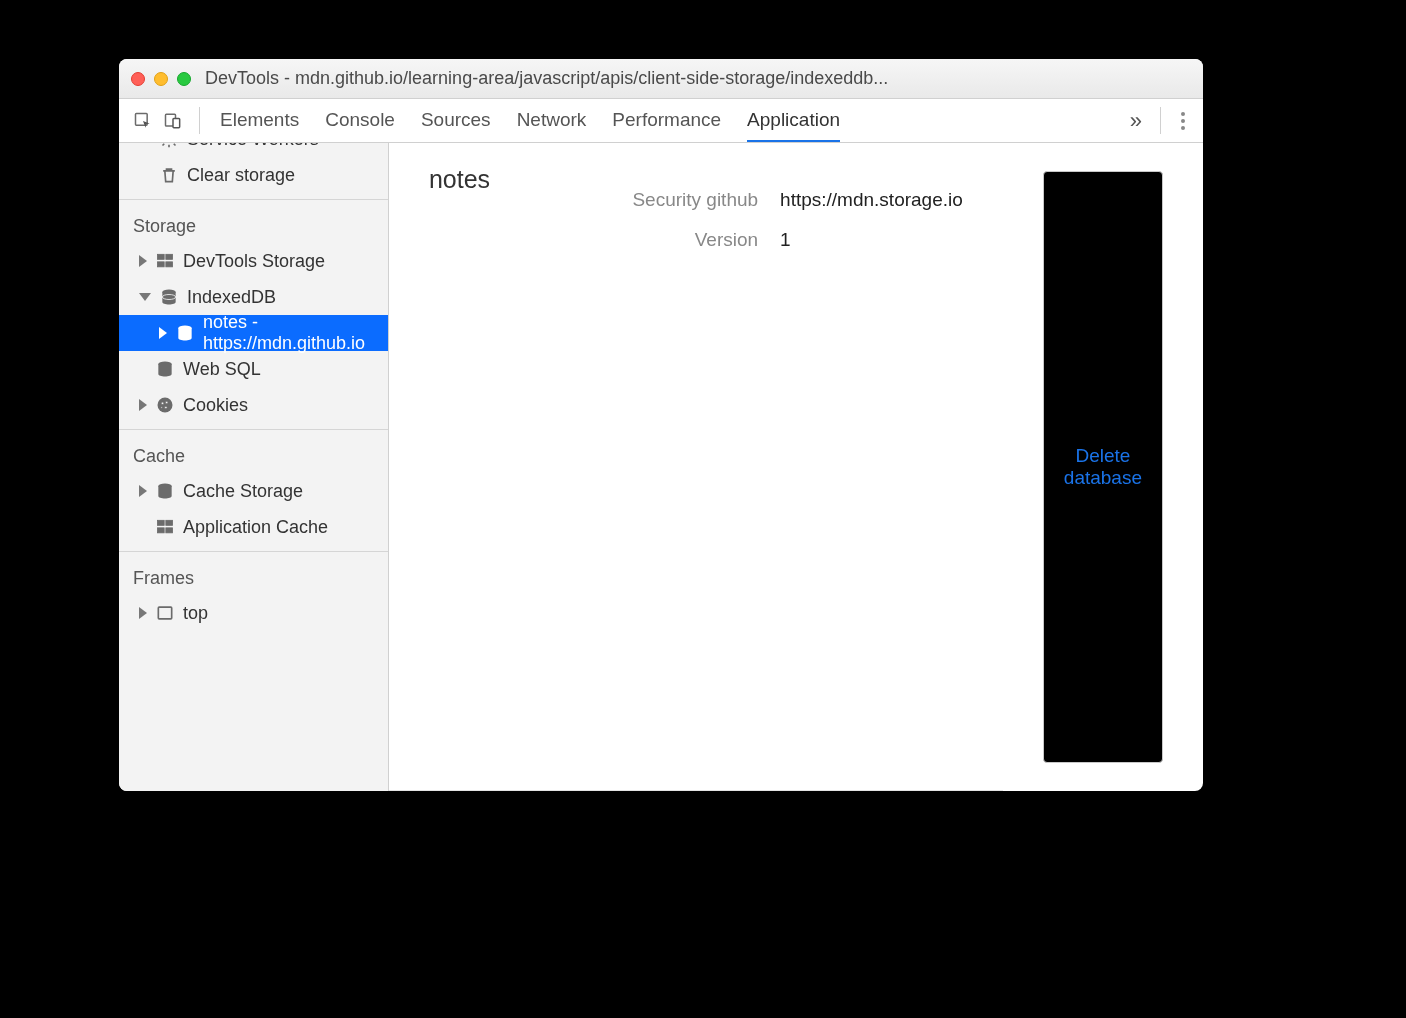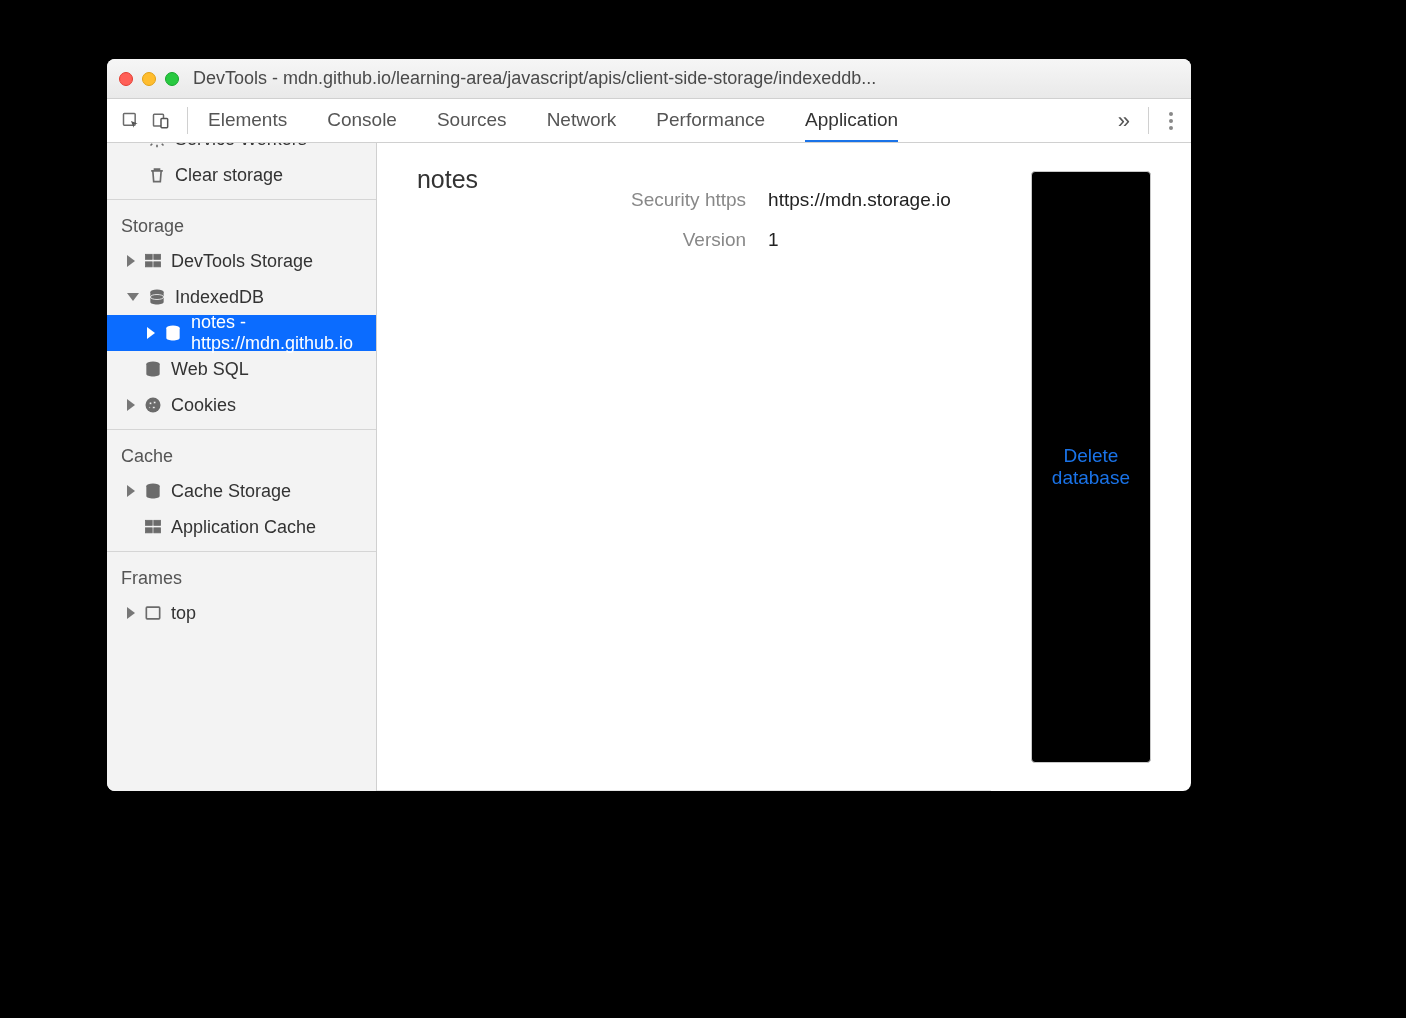--- a/index.html
+++ b/index.html
@@ -7,21 +7,21 @@
     background: #000;
     width: 1406px;
     height: 1018px;
     font-family: -apple-system, BlinkMacSystemFont, "Helvetica Neue", Arial, sans-serif;
     display: flex;
     align-items: flex-start;
     justify-content: flex-start;
   }
   .window {
     position: absolute;
-    left: 107px;
+    left: 119px;
     top: 59px;
     width: 1084px;
     height: 732px;
     background: #fff;
     border-radius: 8px;
     box-shadow: 0 20px 60px rgba(0,0,0,0.5);
     overflow: hidden;
     display: flex;
     flex-direction: column;
   }
@@ -49,21 +49,21 @@
   .tabbar {
     height: 44px;
     border-bottom: 1px solid #d0d0d0;
     display: flex;
     align-items: stretch;
     padding: 0 8px;
   }
   .tb-left { display:flex; align-items:center; gap:10px; padding:0 6px;}
   .tb-left svg { width:22px; height:22px; fill:none; stroke:#555; stroke-width:1.8;}
   .vsep { width:1px; background:#d0d0d0; margin:8px 10px;}
-  .tabs { display:flex; align-items:stretch; gap: 40px; padding-left:10px; flex:1;}
+  .tabs { display:flex; align-items:stretch; gap: 26px; padding-left:10px; flex:1;}
   .tab {
     display:flex; align-items:center;
     font-size:19px; color:#555; cursor:pointer;
     border-bottom: 2px solid transparent;
   }
   .tab.active { color:#333; border-bottom-color:#1a73e8;}
   .overflow { display:flex; align-items:center; font-size:22px; color:#555; padding:0 8px;}
   .kebab { display:flex; flex-direction:column; gap:3px; padding:0 10px; align-items:center; justify-content:center;}
   .kebab span{ width:4px;height:4px;background:#888;border-radius:50%;}
   .content { flex:1; display:flex; overflow:hidden;}
@@ -299,21 +299,21 @@
             </svg>
           </span>
         <span>top</span>
       </div>
     </div>
 
     <div class="main">
       <div class="main-head">notes</div>
       <div class="kv-block">
         <div class="kv-row">
-          <div class="kv-key">Security https</div>
+          <div class="kv-key">Security github</div>
           <div class="kv-val">https://mdn.storage.io</div>
         </div>
         <div class="kv-row">
           <div class="kv-key">Version</div>
           <div class="kv-val">1</div>
         </div>
       </div>
       <div class="btn-row">
         <button class="btn">Delete database</button>
       </div>

